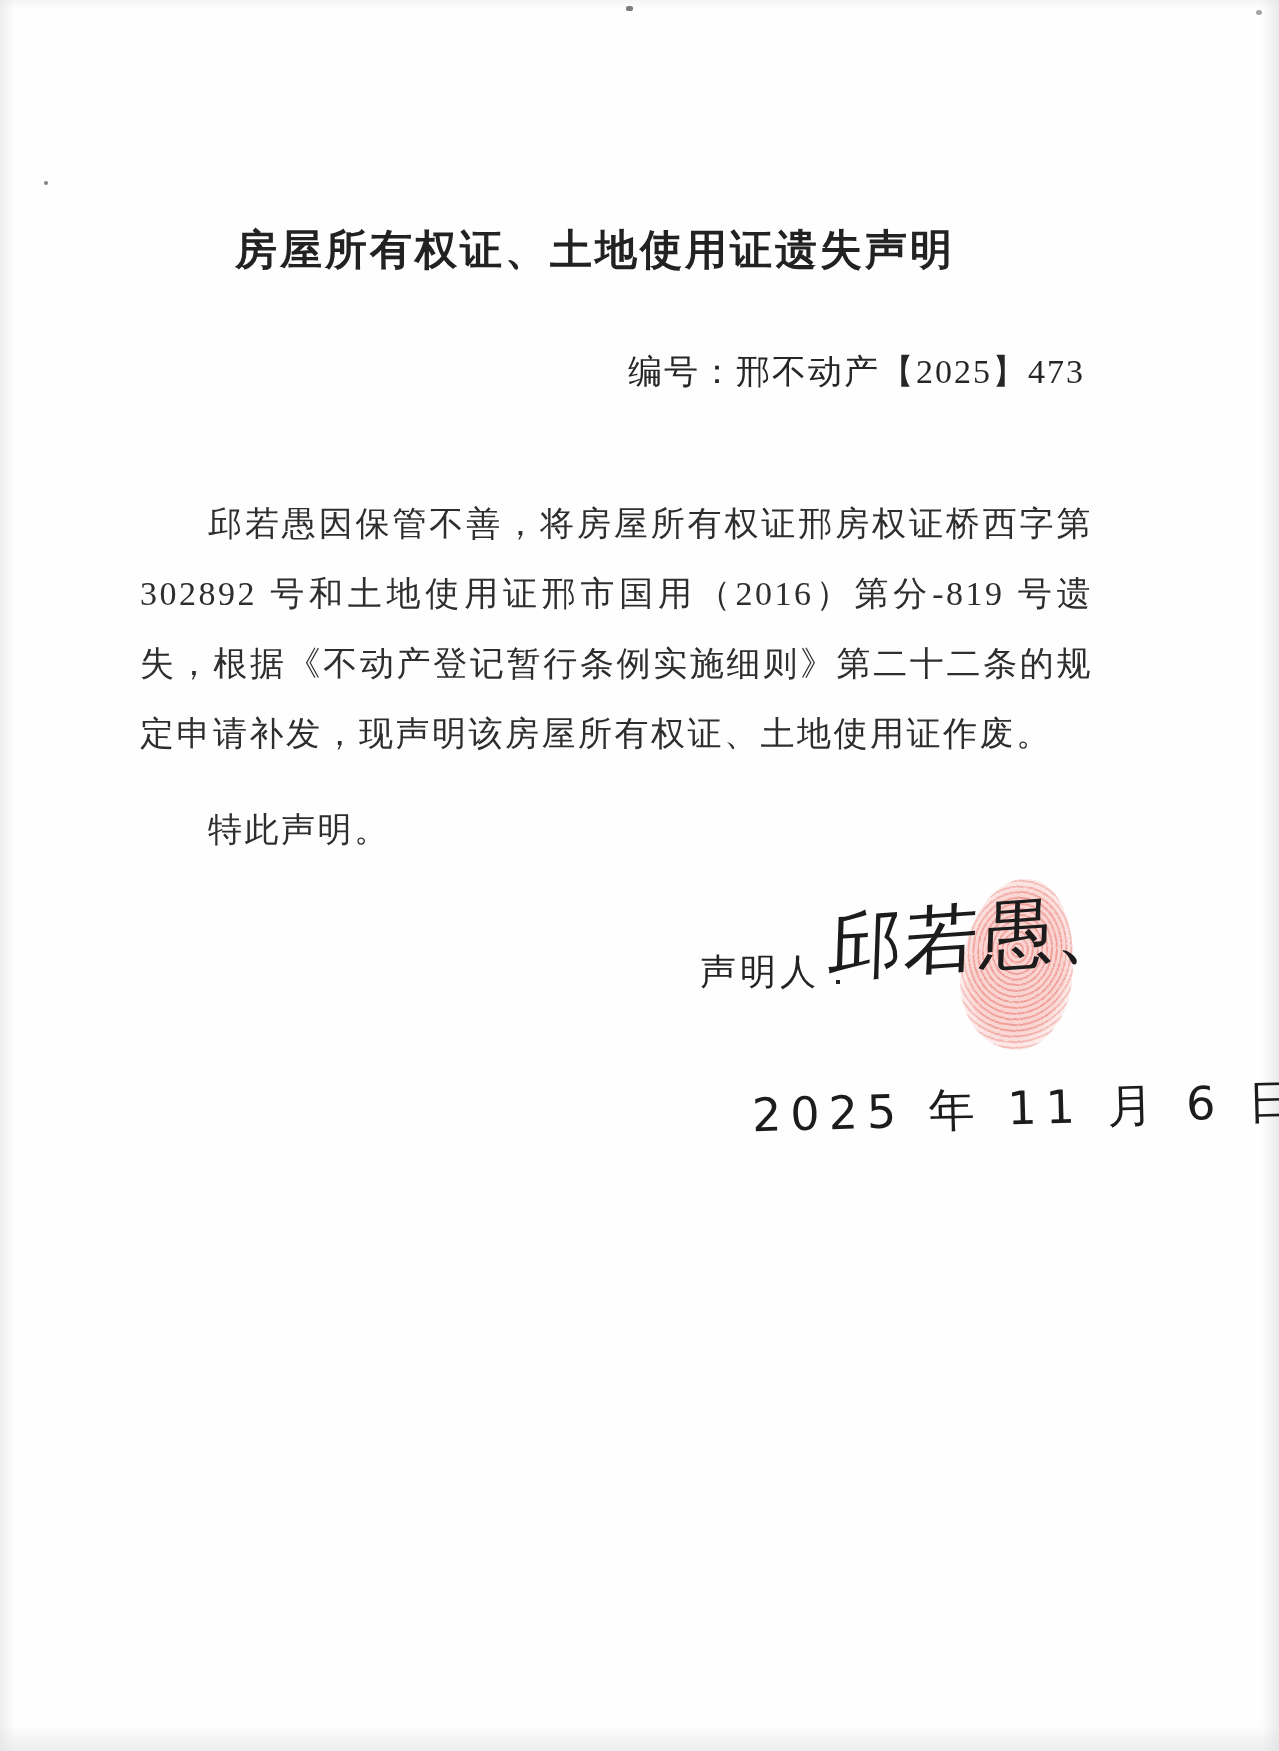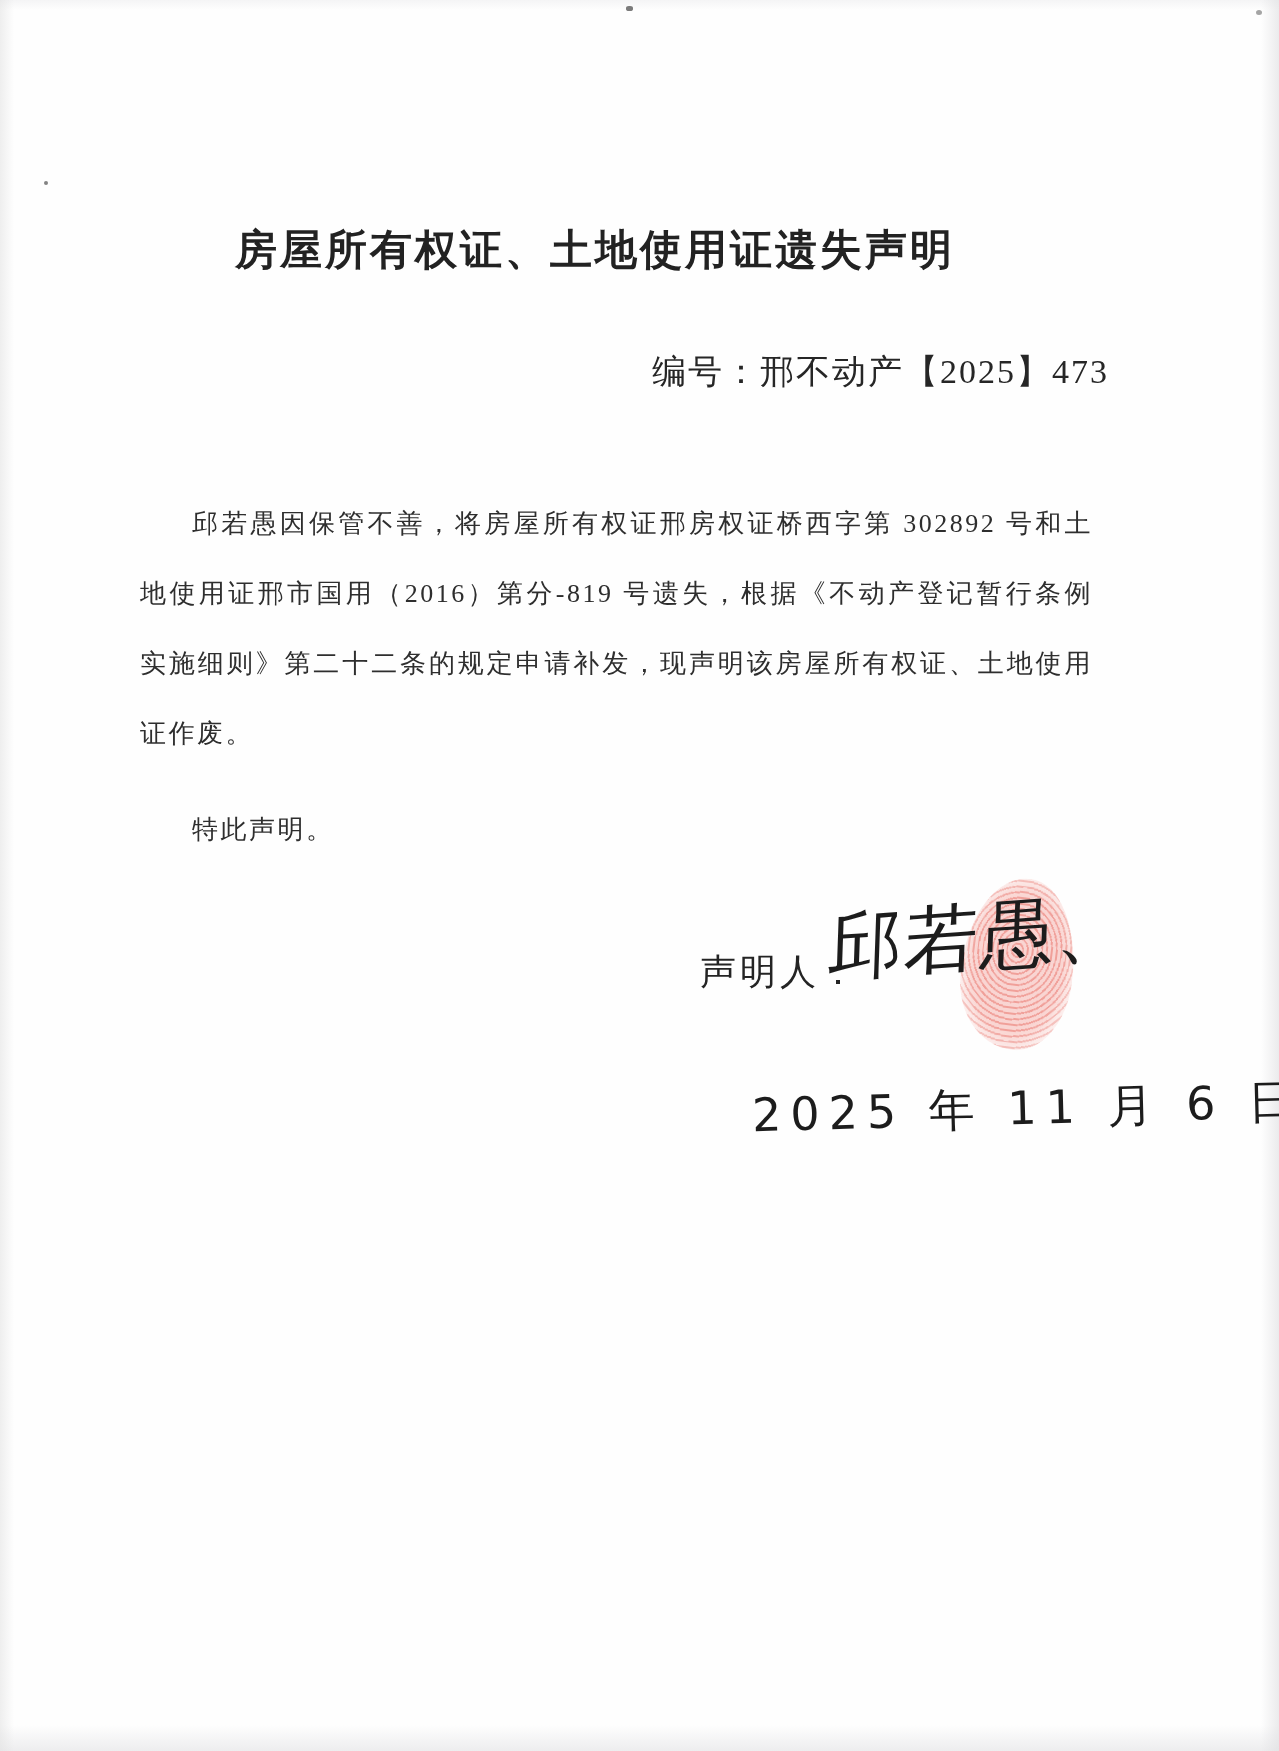--- a/index.html
+++ b/index.html
@@ -22,30 +22,30 @@
     padding-left: 20px;
   }
   .title{
     position:absolute;top:222px;left:0;width:1190px;
     text-align:center;
     font-size:42px;font-weight:bold;
     letter-spacing:3px;
     color:#222;
   }
   .doc-number{
-    position:absolute;top:349px;left:652px;
+    position:absolute;top:349px;left:628px;
     font-size:34px;letter-spacing:2px;color:#262626;
     white-space:nowrap;
   }
   .body-block{
     position:absolute;top:489px;left:140px;width:953px;
   }
   .body-block p{
     margin:0;
-    font-size:26px;
+    font-size:34px;
     line-height:70px;
     letter-spacing:2.5px;
     text-align:justify;
     text-justify:inter-character;
     color:#2e2e2e;
   }
   .body-block p.indent{text-indent:2em;}
   .closing{margin-top:26px !important;text-align:center;}
   .sig-row{position:absolute;top:948px;left:700px;white-space:nowrap;}
   .sig-label{font-size:36px;letter-spacing:4px;color:#242424;font-family:Liberation Serif, serif;}

